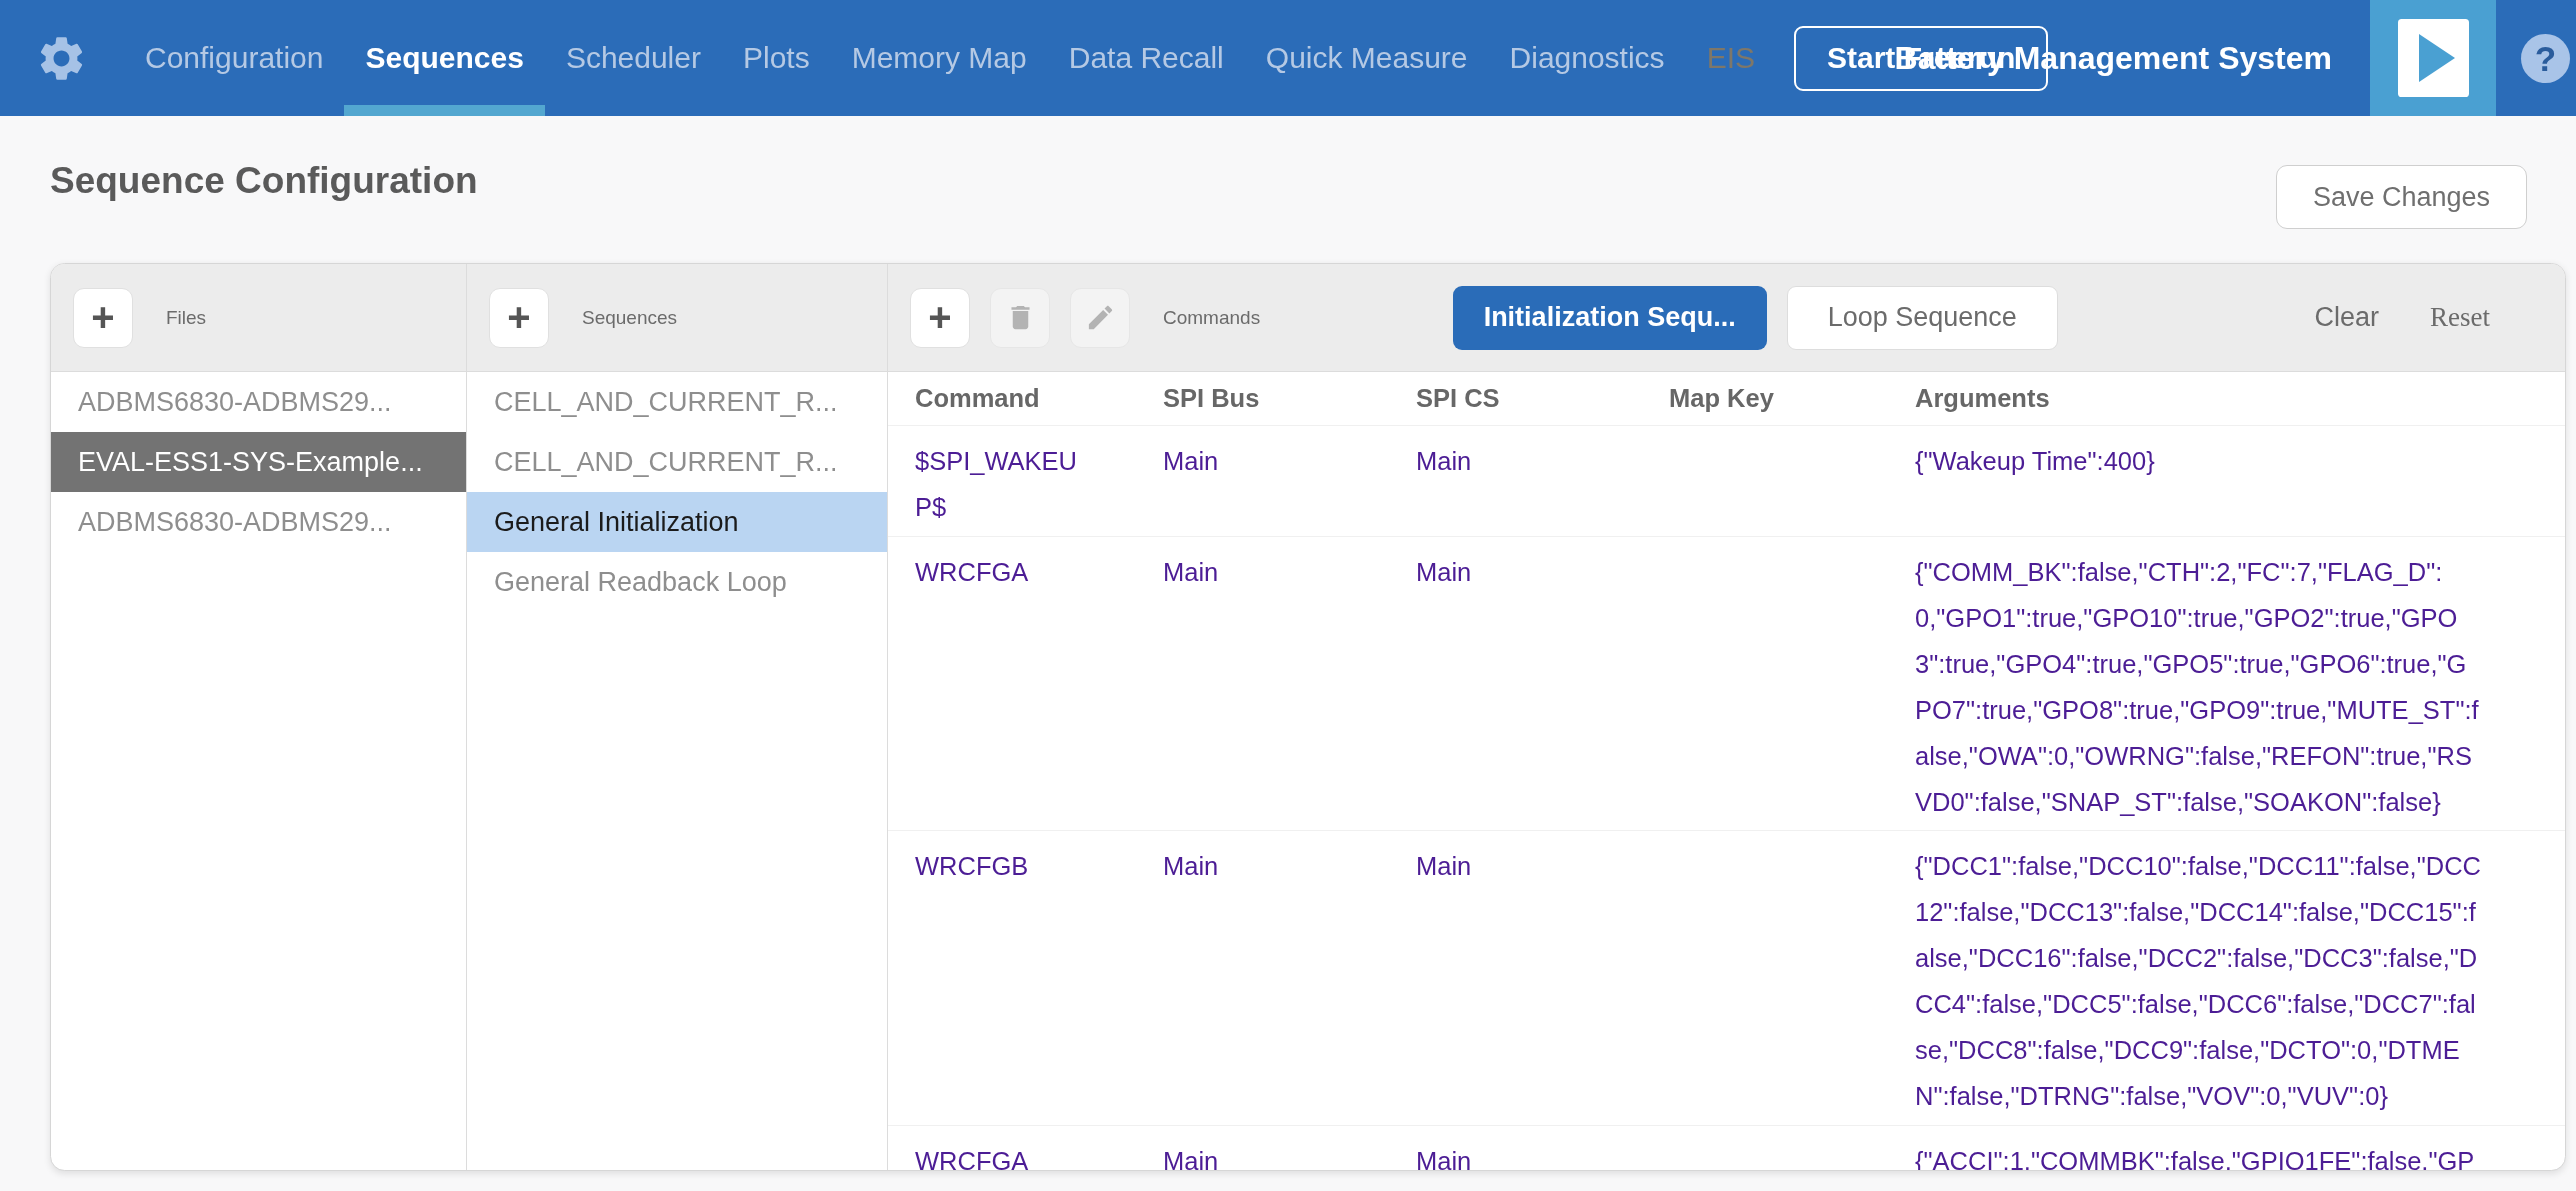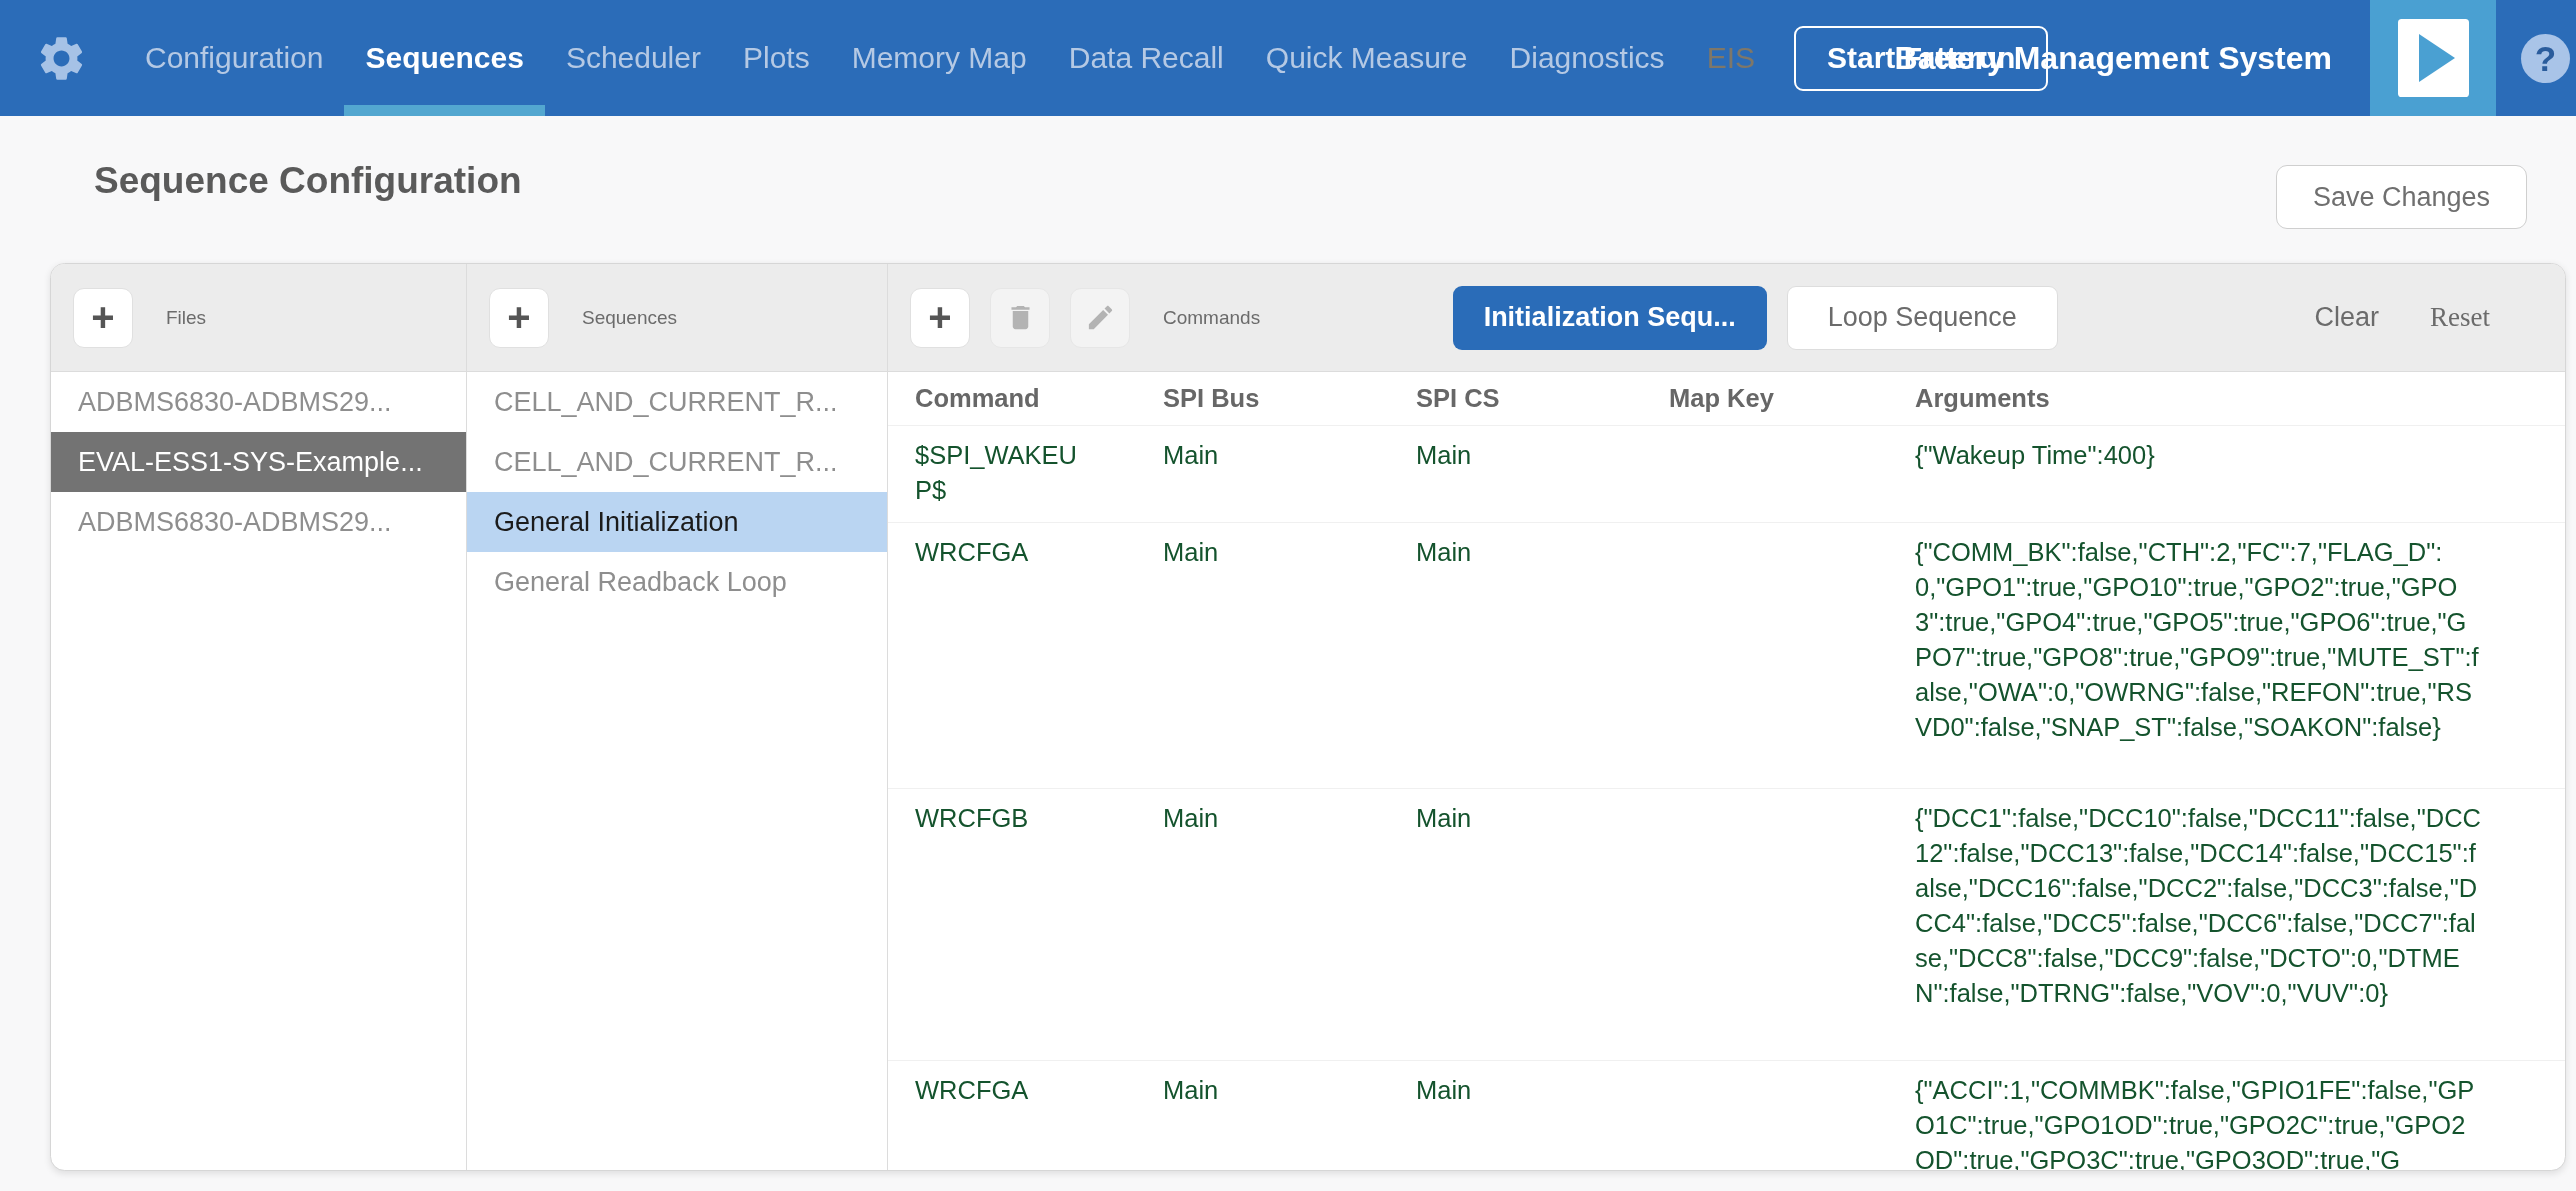--- a/index.html
+++ b/index.html
@@ -16,21 +16,21 @@
   .nav-item.active::after { content:""; position:absolute; left:0; right:0; bottom:0; height:11px; background:#53a7d0; }
   .nav-item.disabled { color:#7e7769; }
   .freerun { margin-left:18px; height:65px; padding:0 31px; background:transparent; border:2.7px solid #ffffff; border-radius:9px; color:#ffffff; font-size:30px; font-weight:700; font-family:inherit; cursor:pointer; }
   .brand { position:absolute; right:244px; top:0; height:116px; display:flex; align-items:center; color:#ffffff; font-size:32px; font-weight:700; }
   .play-block { position:absolute; left:2370px; top:0; width:126px; height:116px; background:#4aa0d2; display:flex; align-items:center; justify-content:center; cursor:pointer; }
   .play-card { width:71px; height:78px; background:#ffffff; border-radius:3.6px; display:flex; align-items:center; justify-content:center; }
   .play-tri { width:0; height:0; border-top:24px solid transparent; border-bottom:24px solid transparent; border-left:36px solid #4aa0d2; margin-left:7.3px; }
   .help { position:absolute; left:2521px; top:34px; width:49px; height:49px; border-radius:50%; background:#a9c4e8; color:#2a5c9c; font-size:35px; font-weight:700; display:flex; align-items:center; justify-content:center; cursor:pointer; }
 
   
-  .page-header { position:relative; height:147px;margin-left:44px; }
+  .page-header { position:relative; height:147px; }
   .page-title { position:absolute; left:50px; top:44px; font-size:37px; font-weight:600; color:#5a5a5a; }
   .save-btn { position:absolute; right:49px; top:49px; height:64px; padding:0 36px; background:#ffffff; border:1.8px solid #cfcfcf; border-radius:11px; color:#6f6f6f; font-size:27px; font-family:inherit; cursor:pointer; }
 
   
   .card { position:absolute; left:50px; top:263px; width:2516px; height:908px; background:#ffffff; border:1.8px solid #d6d6d6; border-radius:14.6px; overflow:hidden; display:flex; box-shadow:0 2.7px 7.3px rgba(0,0,0,0.10); }
   .col { display:flex; flex-direction:column; }
   .col-files { width:416px; border-right:1.8px solid #dcdcdc; }
   .col-seqs  { width:421px; border-right:1.8px solid #dcdcdc; }
   .col-cmds  { flex:1; }
 
@@ -53,21 +53,21 @@
   .list-item.file-selected { background:#737373; color:#ffffff; }
   .list-item.seq-selected { background:#bad5f2; color:#1b1b1b; }
 
   
   .thead, .trow { display:grid; grid-template-columns:248px 253px 253px 246px 1fr; padding-left:27px; }
   .thead { height:54px; align-items:center; border-bottom:1.8px solid #f0f0f0; }
   .th { font-size:25.5px; font-weight:700; color:#676767; }
   .tbody { flex:1; overflow:hidden; }
   .trow { align-items:start; padding-top:12px; padding-bottom:5.5px; }
   .trow + .trow { border-top:1.8px solid #f0f0f0; }
-  .cell { font-size:25.5px; line-height:35px; color:#14532d; padding-right:22px; }
+  .cell { font-size:25.5px; line-height:46px; color:#4c1d95; padding-right:22px; }
   .cell.command { max-width:189px; word-break:break-all; }
   .cell.args { max-width:589px; word-break:break-all; }
 </style>
 </head>
 <body>
 
 <div class="navbar">
   <span class="gear">
     <svg viewBox="0 0 24 24">
         <path d="M19.14,12.94c0.04-0.3,0.06-0.61,0.06-0.94c0-0.32-0.02-0.64-0.07-0.94l2.03-1.58c0.18-0.14,0.23-0.41,0.12-0.61l-1.92-3.32c-0.12-0.22-0.37-0.29-0.59-0.22l-2.39,0.96c-0.5-0.38-1.03-0.7-1.62-0.94L14.4,2.81c-0.04-0.24-0.24-0.41-0.48-0.41h-3.84c-0.24,0-0.43,0.17-0.47,0.41L9.25,5.35C8.66,5.59,8.12,5.92,7.63,6.29L5.24,5.33c-0.22-0.08-0.47,0-0.59,0.22L2.74,8.87C2.62,9.08,2.66,9.34,2.86,9.48l2.03,1.58C4.84,11.36,4.8,11.69,4.8,12s0.02,0.64,0.07,0.94l-2.03,1.58c-0.18,0.14-0.23,0.41-0.12,0.61l1.92,3.32c0.12,0.22,0.37,0.29,0.59,0.22l2.39-0.96c0.5,0.38,1.03,0.7,1.62,0.94l0.36,2.54c0.05,0.24,0.24,0.41,0.48,0.41h3.84c0.24,0,0.44-0.17,0.47-0.41l0.36-2.54c0.59-0.24,1.13-0.56,1.62-0.94l2.39,0.96c0.22,0.08,0.47,0,0.59-0.22l1.92-3.32c0.12-0.22,0.07-0.47-0.12-0.61L19.14,12.94z M12,15.6c-1.98,0-3.6-1.62-3.6-3.6s1.62-3.6,3.6-3.6s3.6,1.62,3.6,3.6S13.98,15.6,12,15.6z"></path>

